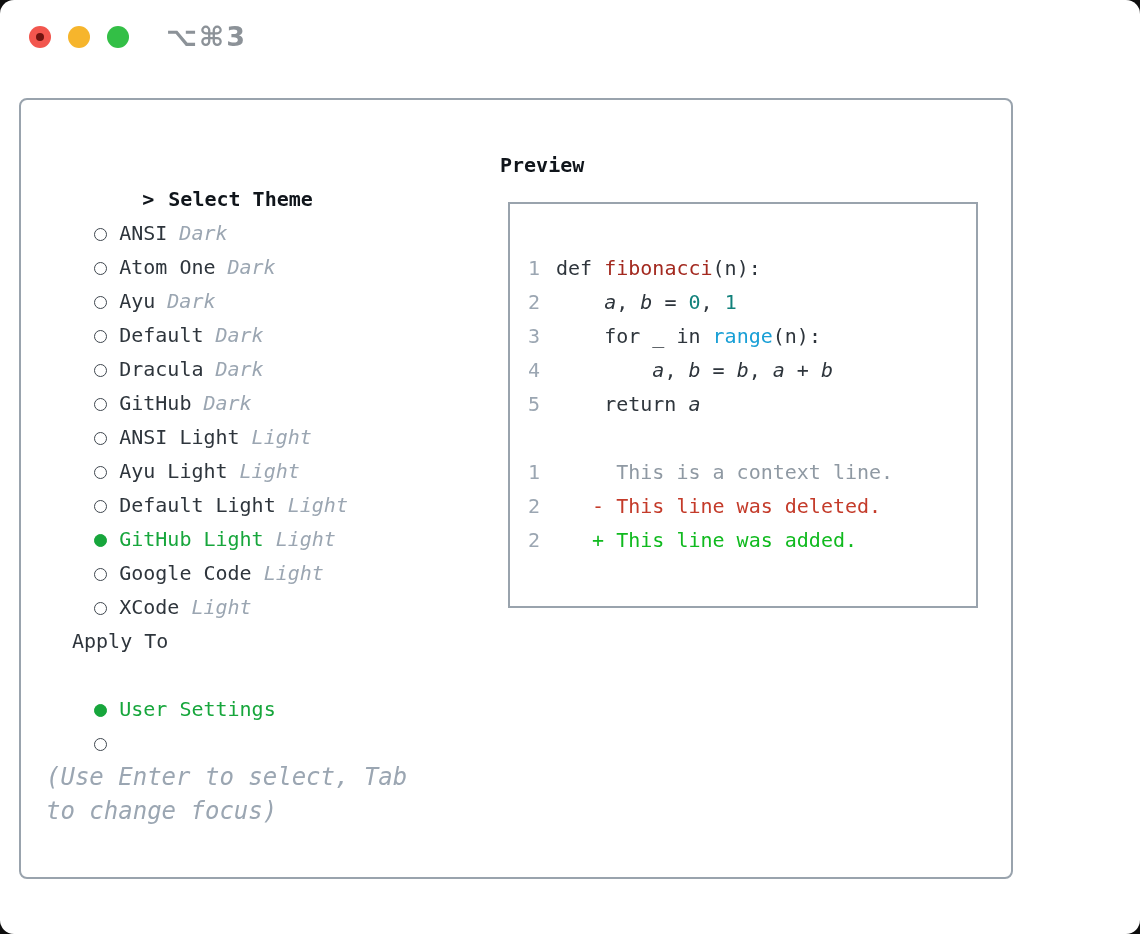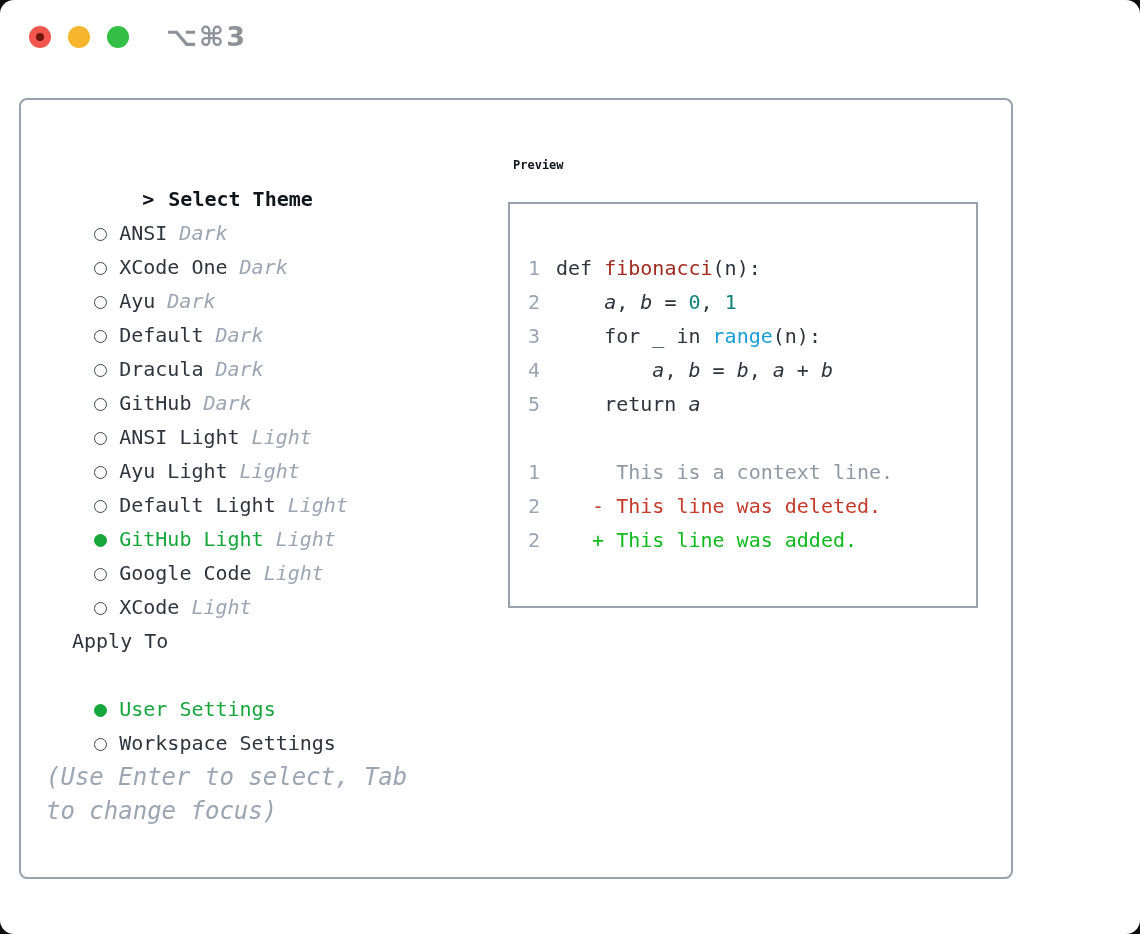--- a/index.html
+++ b/index.html
@@ -54,22 +54,22 @@
 
   .apply-header { padding-left:26px; color:var(--text-primary, #2e353c); }
 
   .hint {
     max-width:382px; font-size:24px; line-height:34px;
     color:var(--text-muted, #9ba6b2); font-style:italic;
   }
 
   
   .preview-title {
-    position:absolute; left:492px; top:48px; height:34px; line-height:34px;
-    font-size:12px; font-weight:bold; color:var(--text-header, #10151b);
+    position:absolute; left:479px; top:48px; height:34px; line-height:34px;
+    font-size:20px; font-weight:bold; color:var(--text-header, #10151b);
   }
   .preview-box {
     position:absolute; left:487px; top:102px; width:470px; height:406px;
     border:2px solid var(--panel-border, #99a3ad); background:#ffffff;
     padding:47px 0 0 18px; overflow:hidden;
   }
   .cl { height:34px; line-height:34px; font-size:20px; white-space:pre; }
   .ln { display:inline-block; width:12px; margin-right:16px; color:var(--text-muted, #9ba6b2); }
   .ct { white-space:pre; }
   .seg-plain    { color:var(--text-primary, #2e353c); }
@@ -100,21 +100,21 @@
     <div class="left-col">
       <div class="row">
         <span class="hdr-marker">&gt;</span><span class="hdr-label">Select Theme</span>
       </div>
 
       <div id="theme-list">
           <div class="row option-row">
     <span class="radio"></span><span class="opt-name">ANSI</span><span class="opt-variant">Dark</span>
   </div>
           <div class="row option-row">
-    <span class="radio"></span><span class="opt-name">XCode One</span><span class="opt-variant">Dark</span>
+    <span class="radio"></span><span class="opt-name">Atom One</span><span class="opt-variant">Dark</span>
   </div>
           <div class="row option-row">
     <span class="radio"></span><span class="opt-name">Ayu</span><span class="opt-variant">Dark</span>
   </div>
           <div class="row option-row">
     <span class="radio"></span><span class="opt-name">Default</span><span class="opt-variant">Dark</span>
   </div>
           <div class="row option-row">
     <span class="radio"></span><span class="opt-name">Dracula</span><span class="opt-variant">Dark</span>
   </div>
@@ -143,21 +143,21 @@
 
       <div class="spacer"></div>
 
       <div class="row apply-header">Apply To</div>
 
       <div id="apply-list">
           <div class="row option-row">
     <span class="radio selected"></span><span class="opt-name selected-name">User Settings</span>
   </div>
           <div class="row option-row">
-    <span class="radio"></span><span class="opt-name">Workspace Settings</span>
+    <span class="radio"></span>
   </div>
         </div>
 
       <div class="spacer"></div>
 
       <div class="hint">(Use Enter to select, Tab to change focus)</div>
     </div>
 
     <div class="preview-title">Preview</div>
 

